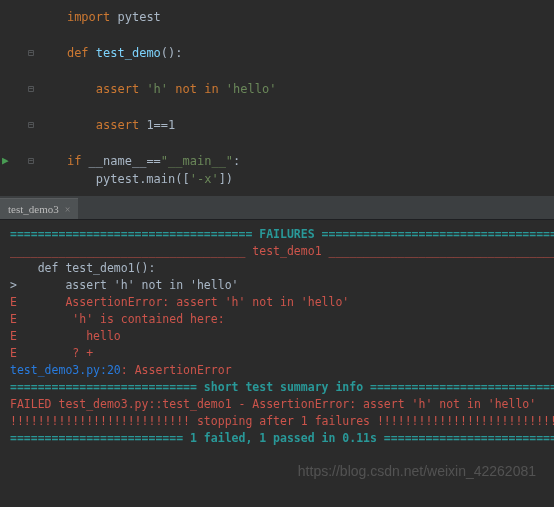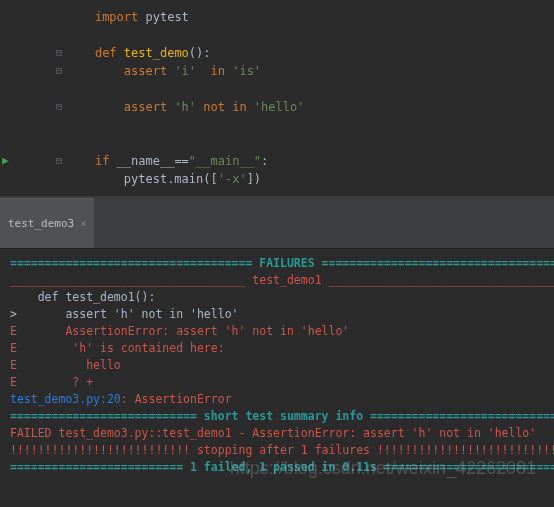--- a/index.html
+++ b/index.html
@@ -31,79 +31,79 @@
   width: 10px;
   color: #606366;
   font-size: 10px;
   vertical-align: top;
   user-select: none;
 }
 .line {
   height: 18px;
   line-height: 18px;
   white-space: pre;
-  margin-left: 28px;
 }
 .kw { color: #cc7832; }
 .str { color: #6a8759; }
-.fn { color: #eab308; }
+.fn { color: #7dd3fc; }
 .run-marker {
   position: absolute;
   left: 2px;
   color: #499c54;
   font-size: 11px;
 }
 .tabs {
   background: #3c3f41;
   border-bottom: 1px solid #1e1f22;
   padding: 2px 0 0 0;
   display: flex;
 }
 .tab {
   background: #4e5254;
   color: #bbb;
-  padding: 18px 8px;
+  padding: 4px 8px;
   font-size: 11px;
   display: flex;
   align-items: center;
   gap: 6px;
   border-top: 1px solid #5a5d5f;
+  font-family: Liberation Serif, serif;
 }
 .tab .close { color: #888; font-size: 10px; }
 .console {
   background: #2b2b2b;
   padding: 6px 10px;
   font-size: 11.5px;
   line-height: 17px;
   white-space: pre;
 }
 .cyan { color: #299999; font-weight: bold; }
 .red { color: #cc544b; }
 .link { color: #287bde; }
 .watermark {
   position: absolute;
   bottom: 28px;
   right: 18px;
   color: rgba(200,200,200,0.25);
-  font-size: 18px;
+  font-size: 14px;
   font-family: sans-serif;
   pointer-events: none;
 }
 </style>
 </head>
 <body>
 
 <div class="editor" id="editor-root">
     <div class="line"><span class="gutter"></span><span class="fold"> </span><span>    <span class="kw">import </span><span>pytest</span></span></div>
     <div class="line"><span class="gutter"></span><span class="fold"> </span><span></span></div>
     <div class="line"><span class="gutter"></span><span class="fold">⊟</span><span>    <span class="kw">def </span><span class="fn">test_demo</span><span>():</span></span></div>
-    <div class="line"><span class="gutter"></span><span class="fold">⊟</span><span>        <span class="kw">assert </span><span class="str">'i'  </span><span class="kw">in </span><span class="str">'is'</span></span></div>
     <div class="line"><span class="gutter"></span><span class="fold"> </span><span></span></div>
     <div class="line"><span class="gutter"></span><span class="fold">⊟</span><span>        <span class="kw">assert </span><span class="str">'h' </span><span class="kw">not in </span><span class="str">'hello'</span></span></div>
     <div class="line"><span class="gutter"></span><span class="fold"> </span><span></span></div>
+    <div class="line"><span class="gutter"></span><span class="fold">⊟</span><span>        <span class="kw">assert </span><span>1==1</span></span></div>
     <div class="line"><span class="gutter"></span><span class="fold"> </span><span></span></div>
     <div class="line"><span class="run-marker">▶</span><span class="gutter"></span><span class="fold">⊟</span><span>    <span class="kw">if </span><span>__name__==</span><span class="str">"__main__"</span><span>:</span></span></div>
     <div class="line"><span class="gutter"></span><span class="fold"> </span><span>        <span>pytest.main([</span><span class="str">'-x'</span><span>])</span></span></div>
   </div>
 
 <div class="tabs">
   <div class="tab">
     <span>test_demo3</span>
     <span class="close">×</span>
   </div>

